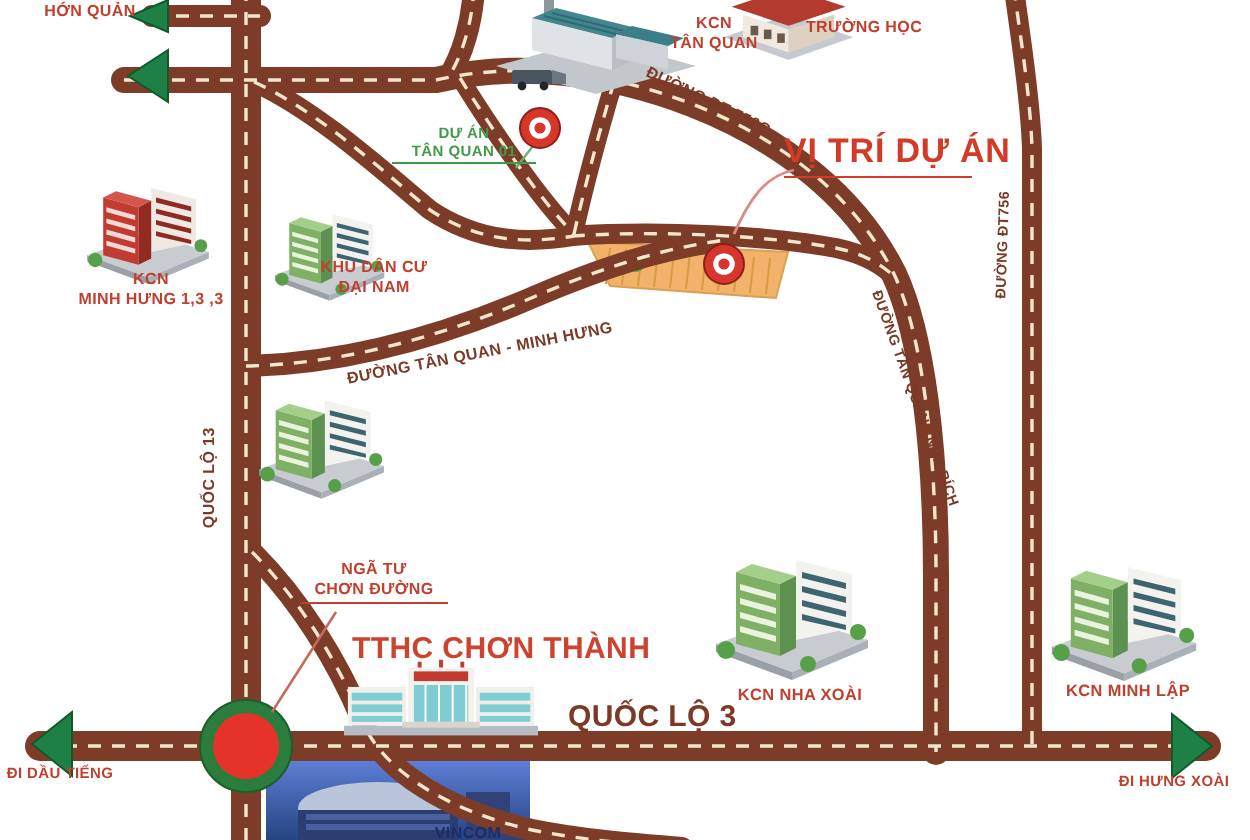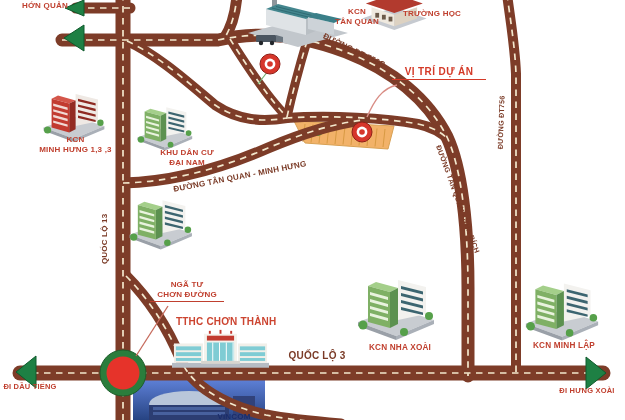--- a/index.html
+++ b/index.html
@@ -9,21 +9,21 @@
   .road{stroke:var(--c-road);fill:none;stroke-linecap:round;}
   .dash{stroke:var(--c-dash);fill:none;stroke-width:1.7;stroke-dasharray:6.5 5.5;stroke-linecap:butt;}
   .lbl{position:absolute;text-align:center;font-weight:bold;white-space:nowrap;
        line-height:1.22;letter-spacing:.2px;font-size:8px;}
   .red{color:var(--c-label_red);}
   .grn{color:var(--c-label_green);}
   .brn{color:var(--c-label_brown);}
   .org{color:var(--c-label_orange);}
   .navy{color:#1b2d6b;}
   .fs7{font-size:7.2px;} .fs75{font-size:7.5px;} .fs82{font-size:8.2px;}
-  .fs88{font-size:10px;} .fs12{font-size:10px;letter-spacing:.4px;}
+  .fs88{font-size:15px;} .fs12{font-size:17px;letter-spacing:.4px;}
   .ul{border-bottom:1.2px solid currentColor;padding-bottom:1px;}
   .rot{transform-origin:center center;}
 </style>
 </head>
 <body>
 
 <div id="stage">
 
   <svg class="bg" width="625" height="420" viewBox="0 0 625 420">
     <defs>
@@ -229,29 +229,33 @@
   </div>
 
 
   <div class="lbl red" style="left:318px;top:7px;width:78px;">
     <div>KCN</div>
     <div>TÂN QUAN</div>
   </div>
 
   <div class="lbl red" style="left:396px;top:9px;width:72px;">TRƯỜNG HỌC</div>
 
+  <div class="lbl grn fs75 ul" style="left:196px;top:62px;width:72px;">
+    <div>DỰ ÁN</div>
+    <div>TÂN QUAN 01</div>
+  </div>
 
   <div class="lbl fs12 ul" style="left:392px;top:66px;width:94px;color:var(--c-vi_tri_red);">VỊ TRÍ DỰ ÁN</div>
 
   <div class="lbl red" style="left:28px;top:135px;width:95px;">
     <div>KCN</div>
     <div>MINH HƯNG 1,3 ,3</div>
   </div>
 
-  <div class="lbl red" style="left:143px;top:148px;width:88px;text-align:center;">
+  <div class="lbl red" style="left:143px;top:129px;width:88px;text-align:center;">
     <div>KHU DÂN CƯ</div>
     <div>ĐẠI NAM</div>
   </div>
 
   <div class="lbl brn rot" style="left:140px;top:172px;width:200px;transform:rotate(-11deg);">ĐƯỜNG TÂN QUAN - MINH HƯNG</div>
 
 
   <div class="lbl brn rot" style="left:60px;top:234px;width:90px;transform:rotate(-90deg);">QUỐC LỘ 13</div>
 
   <div class="lbl red ul" style="left:150px;top:280px;width:74px;">

